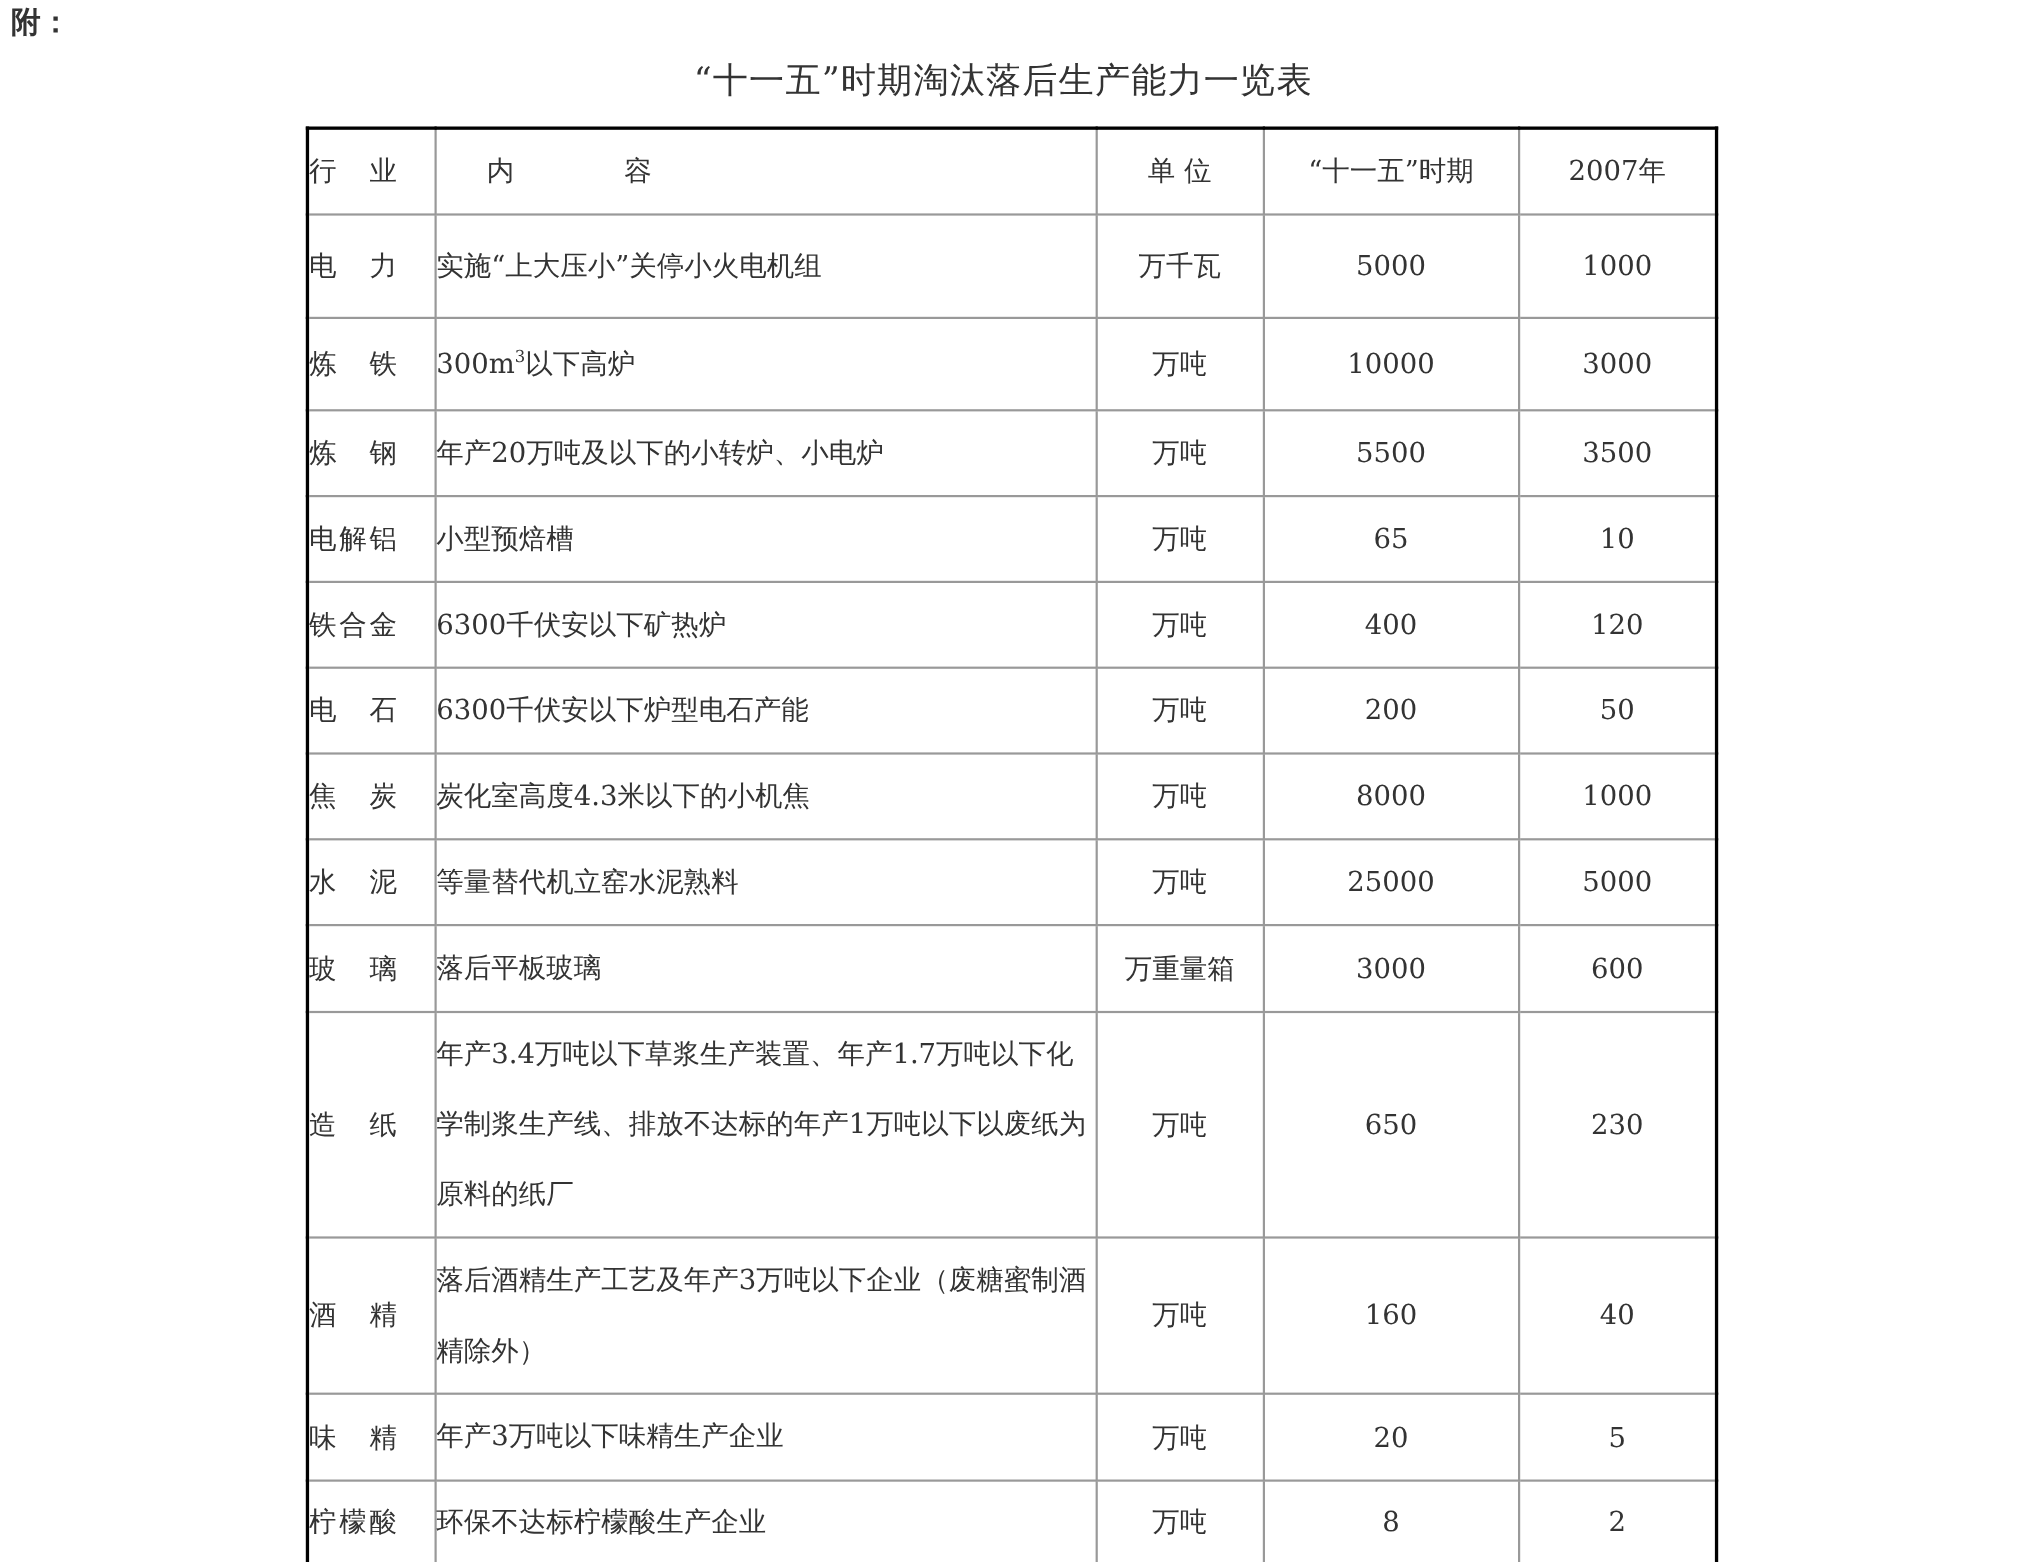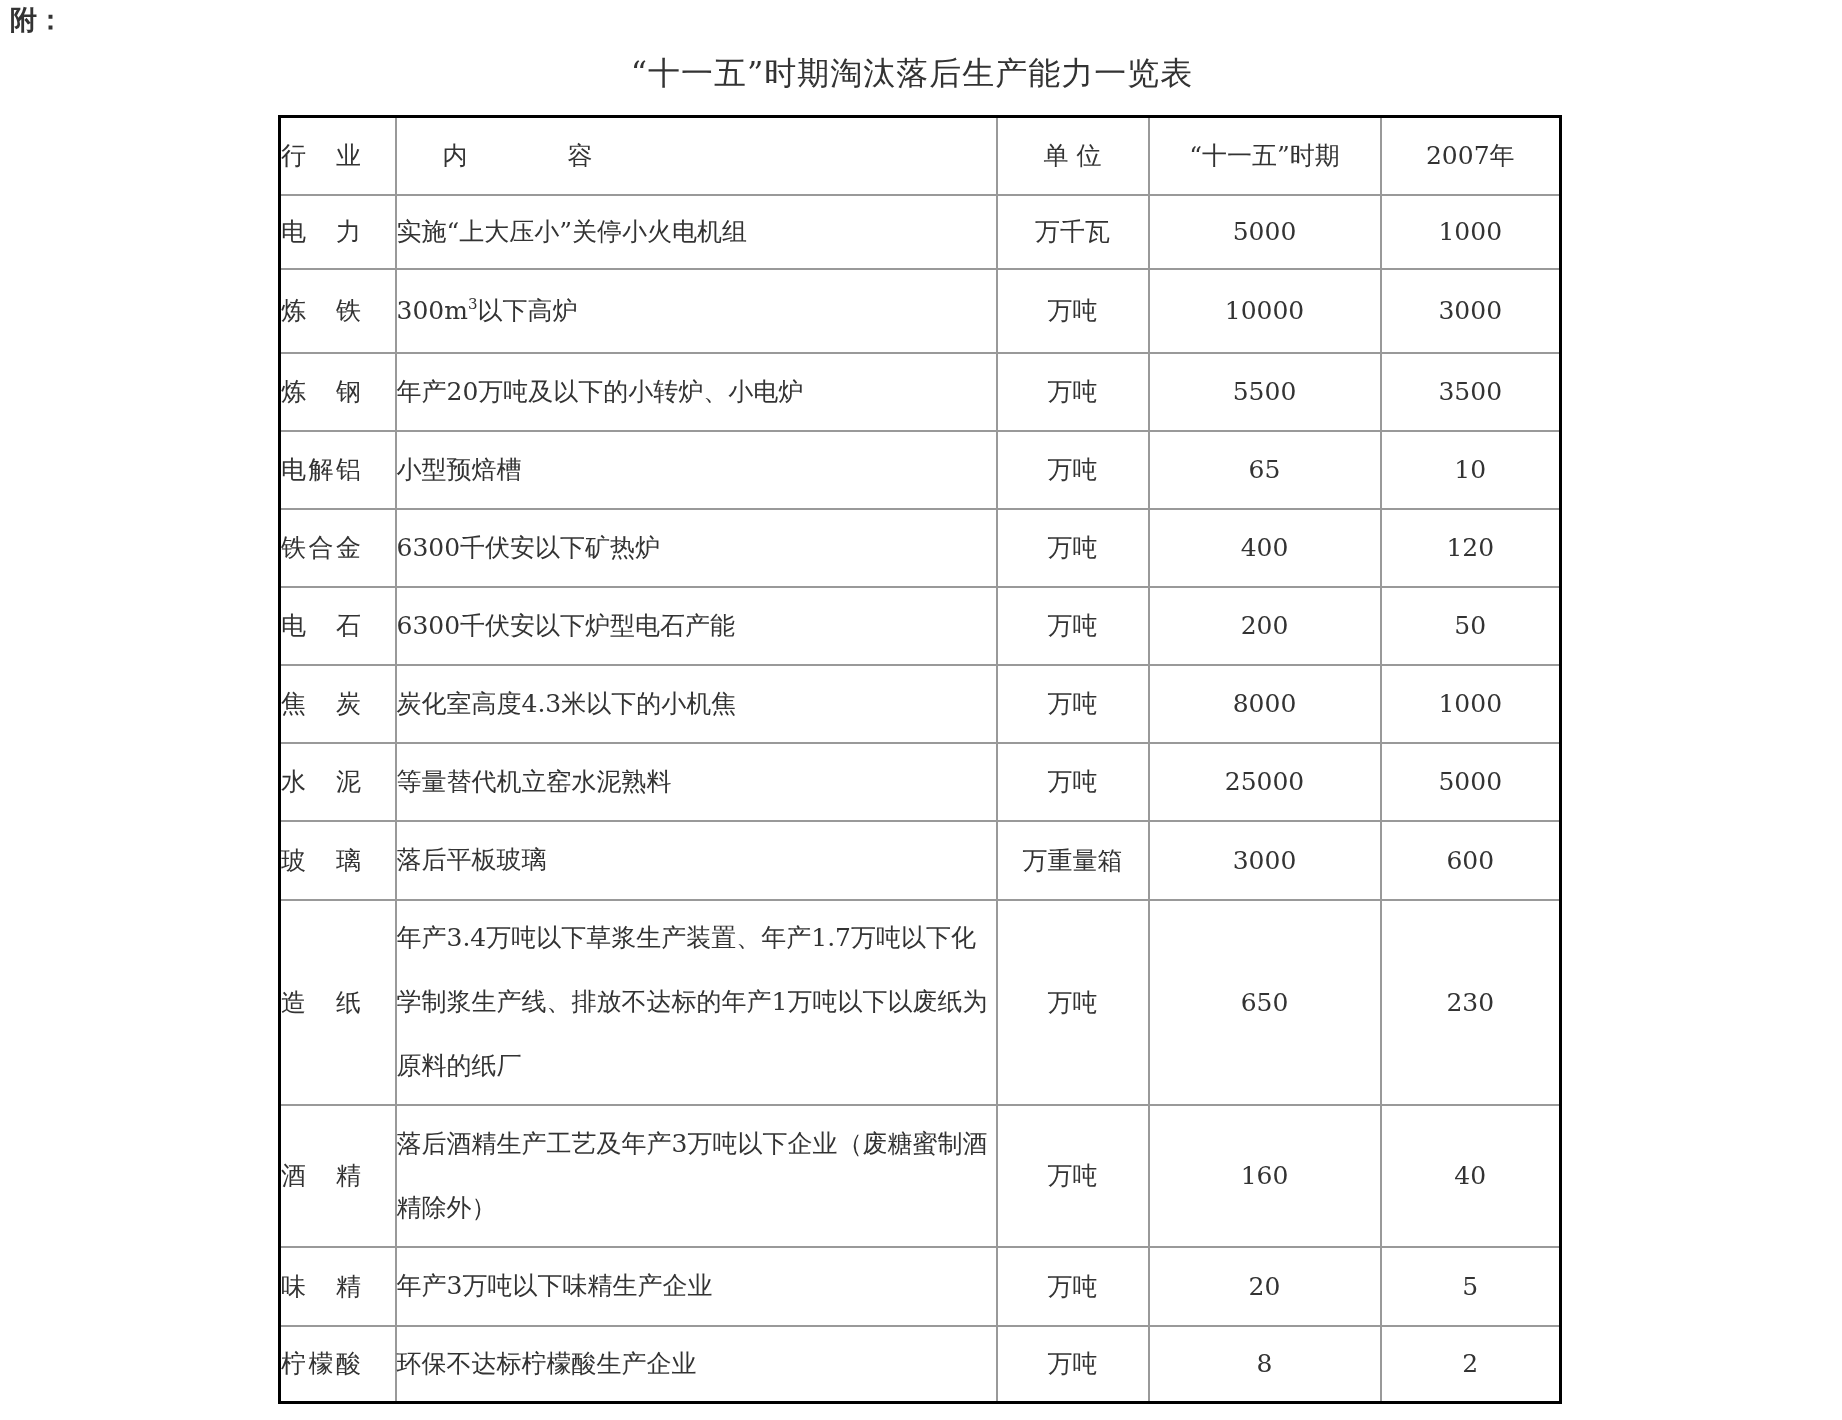--- a/index.html
+++ b/index.html
@@ -37,21 +37,21 @@
       <col style="width:180px">
   </colgroup>
   <tbody>
       <tr style="height:78px">
     <td class="c-ind hdr"><span class="spread">行 业</span></td>
     <td class="hdr" style="text-align:left;"><span style="letter-spacing:46px;padding-left:46px;">内 容</span></td>
     <td class="c-unit hdr"><span>单 位</span></td>
     <td class="c-period hdr"><span>“十一五”时期</span></td>
     <td class="c-year hdr"><span>2007年</span></td>
   </tr>
-  <tr style="height:74px">
+  <tr style="height:94px">
     <td class="c-ind"><span class="spread">电 力</span></td>
     <td class="c-content">实施“上大压小”关停小火电机组</td>
     <td class="c-unit">万千瓦</td>
     <td class="c-period">5000</td>
     <td class="c-year">1000</td>
   </tr>
   <tr style="height:84px">
     <td class="c-ind"><span class="spread">炼 铁</span></td>
     <td class="c-content"><span>300m</span><sup>3</sup><span>以下高炉</span></td>
     <td class="c-unit">万吨</td>

